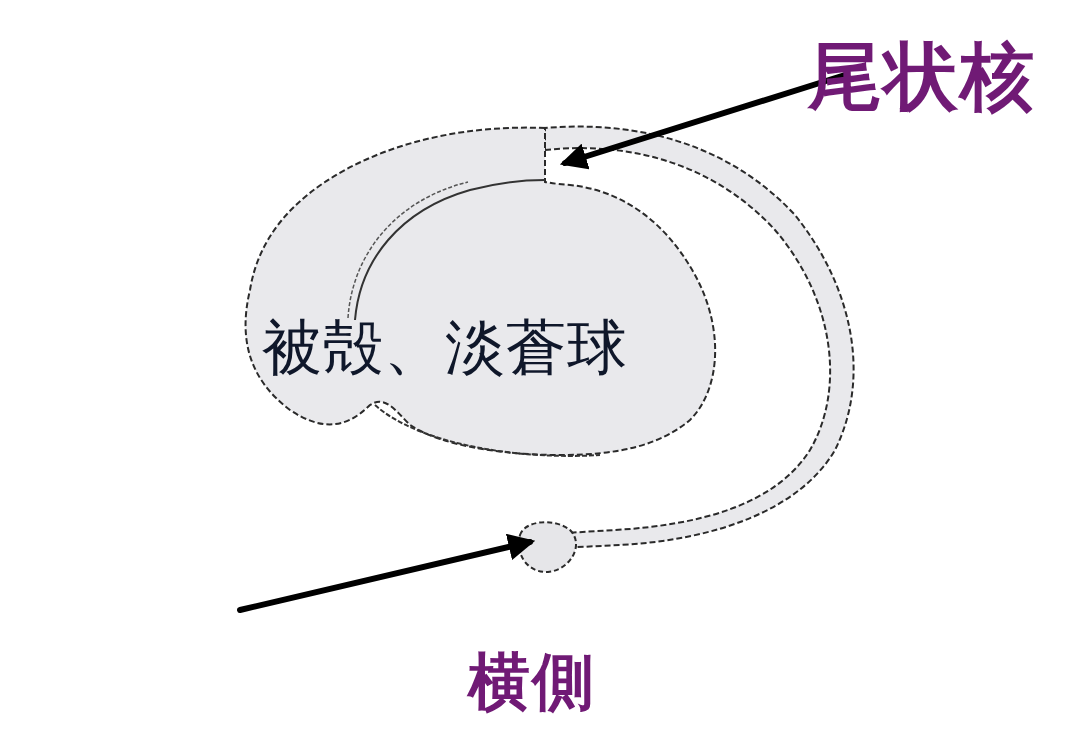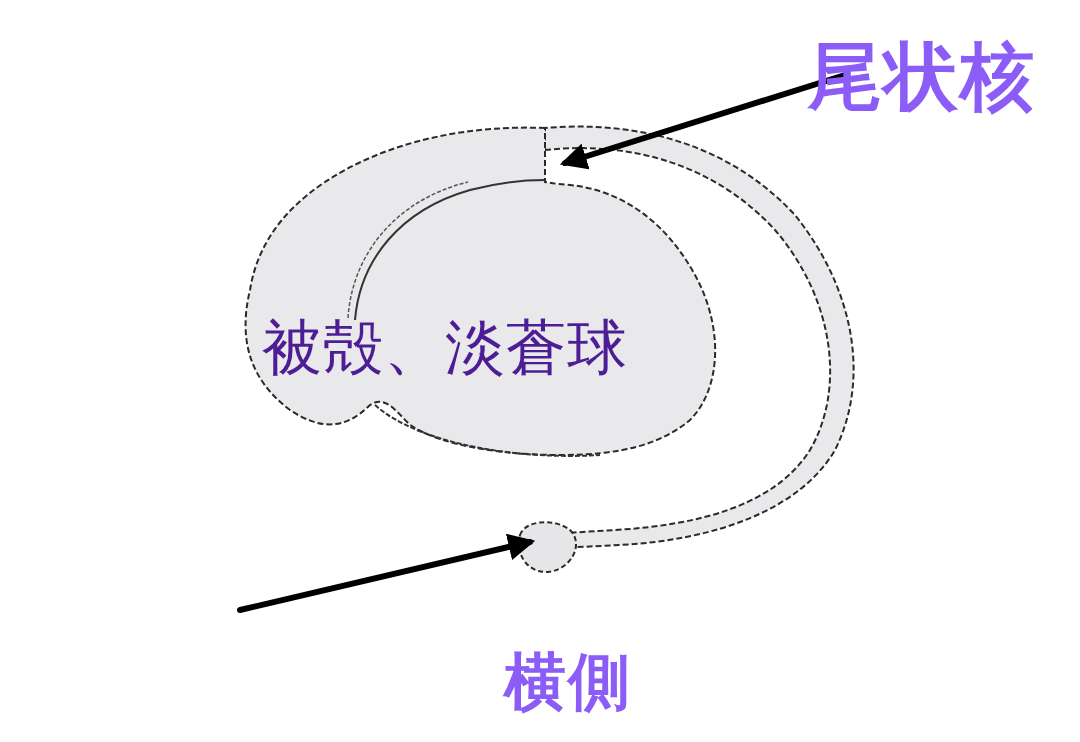--- a/index.html
+++ b/index.html
@@ -2,28 +2,28 @@
 <html><head>
 <meta charset="utf-8">
 <style>
   html, body { margin: 0; padding: 0; background: #ffffff; }
   #stage { position: relative; width: 1080px; height: 742px; overflow: hidden; background: #ffffff; }
   svg { position: absolute; left: 0; top: 0; }
   .label-big {
     position: absolute;
     font-family: "DejaVu Sans", sans-serif;
     font-weight: bold;
-    color: #8b5cf6;
+    color: #701a75;
     white-space: nowrap;
     letter-spacing: 2px;
   }
   .label-inner {
     position: absolute;
     font-family: Liberation Sans, sans-serif;
-    color: #4c1d95;
+    color: #0f172a;
     white-space: nowrap;
     letter-spacing: 1px;
   }
 </style>
 </head>
 <body>
 
 <div id="stage">
   <svg width="1080" height="742" viewBox="0 0 1080 742">
     <defs>
@@ -63,14 +63,14 @@
 
     <line x1="845" y1="75" x2="565" y2="163" stroke="#000" stroke-width="6" stroke-linecap="round" marker-end="url(#ah)"></line>
     <line x1="240" y1="610" x2="530" y2="542" stroke="#000" stroke-width="6" stroke-linecap="round" marker-end="url(#ah)"></line>
   </svg>
 
   <div class="label-big" style="left:808px; top:28px; font-size:74px;">尾状核</div>
 
   <div class="label-inner" style="left:262px; top:308px; font-size:60px;">被殻、淡蒼球</div>
 
 
-  <div class="label-big" style="left:468px; top:640px; font-size:62px;margin-left:36px;">横側</div>
+  <div class="label-big" style="left:468px; top:640px; font-size:62px;">横側</div>
 </div>
 
 </body></html>

